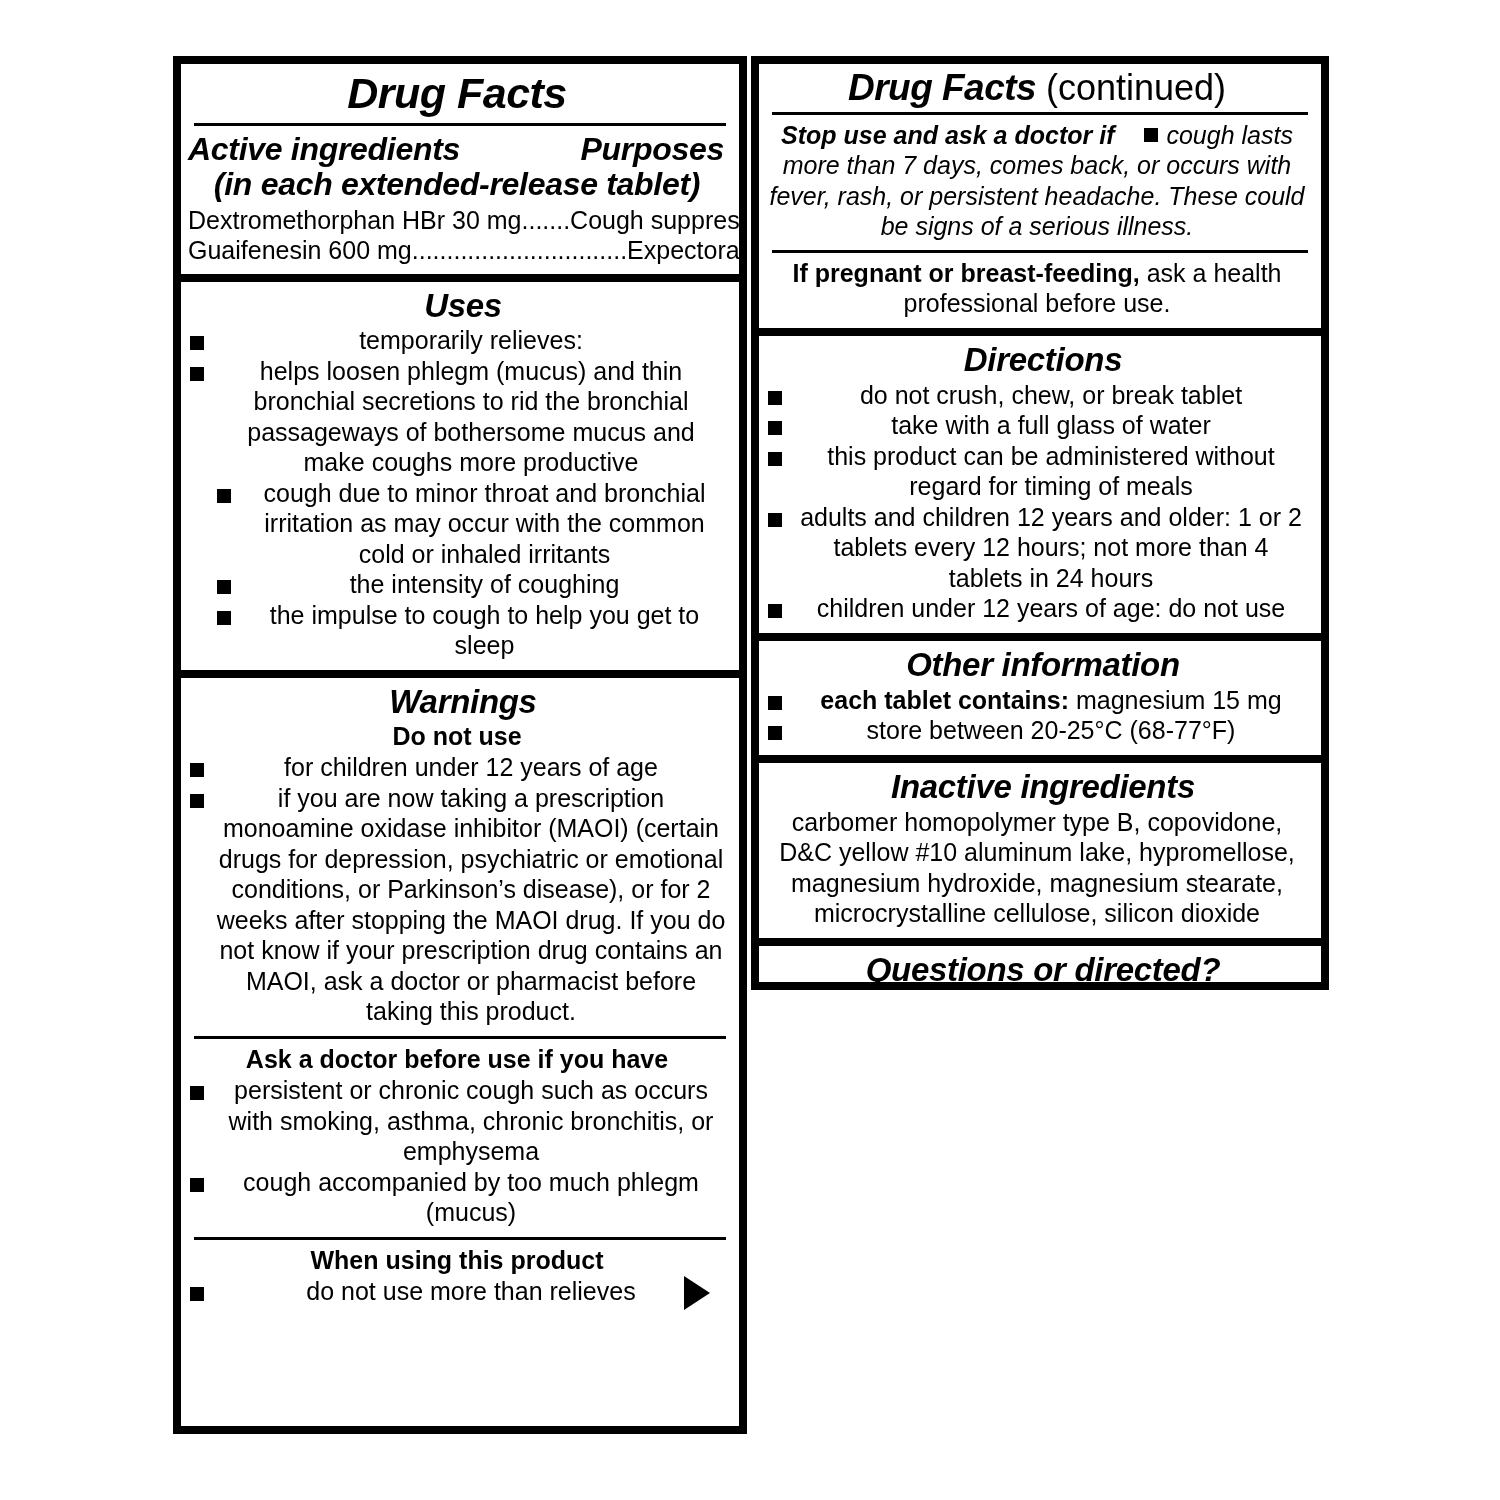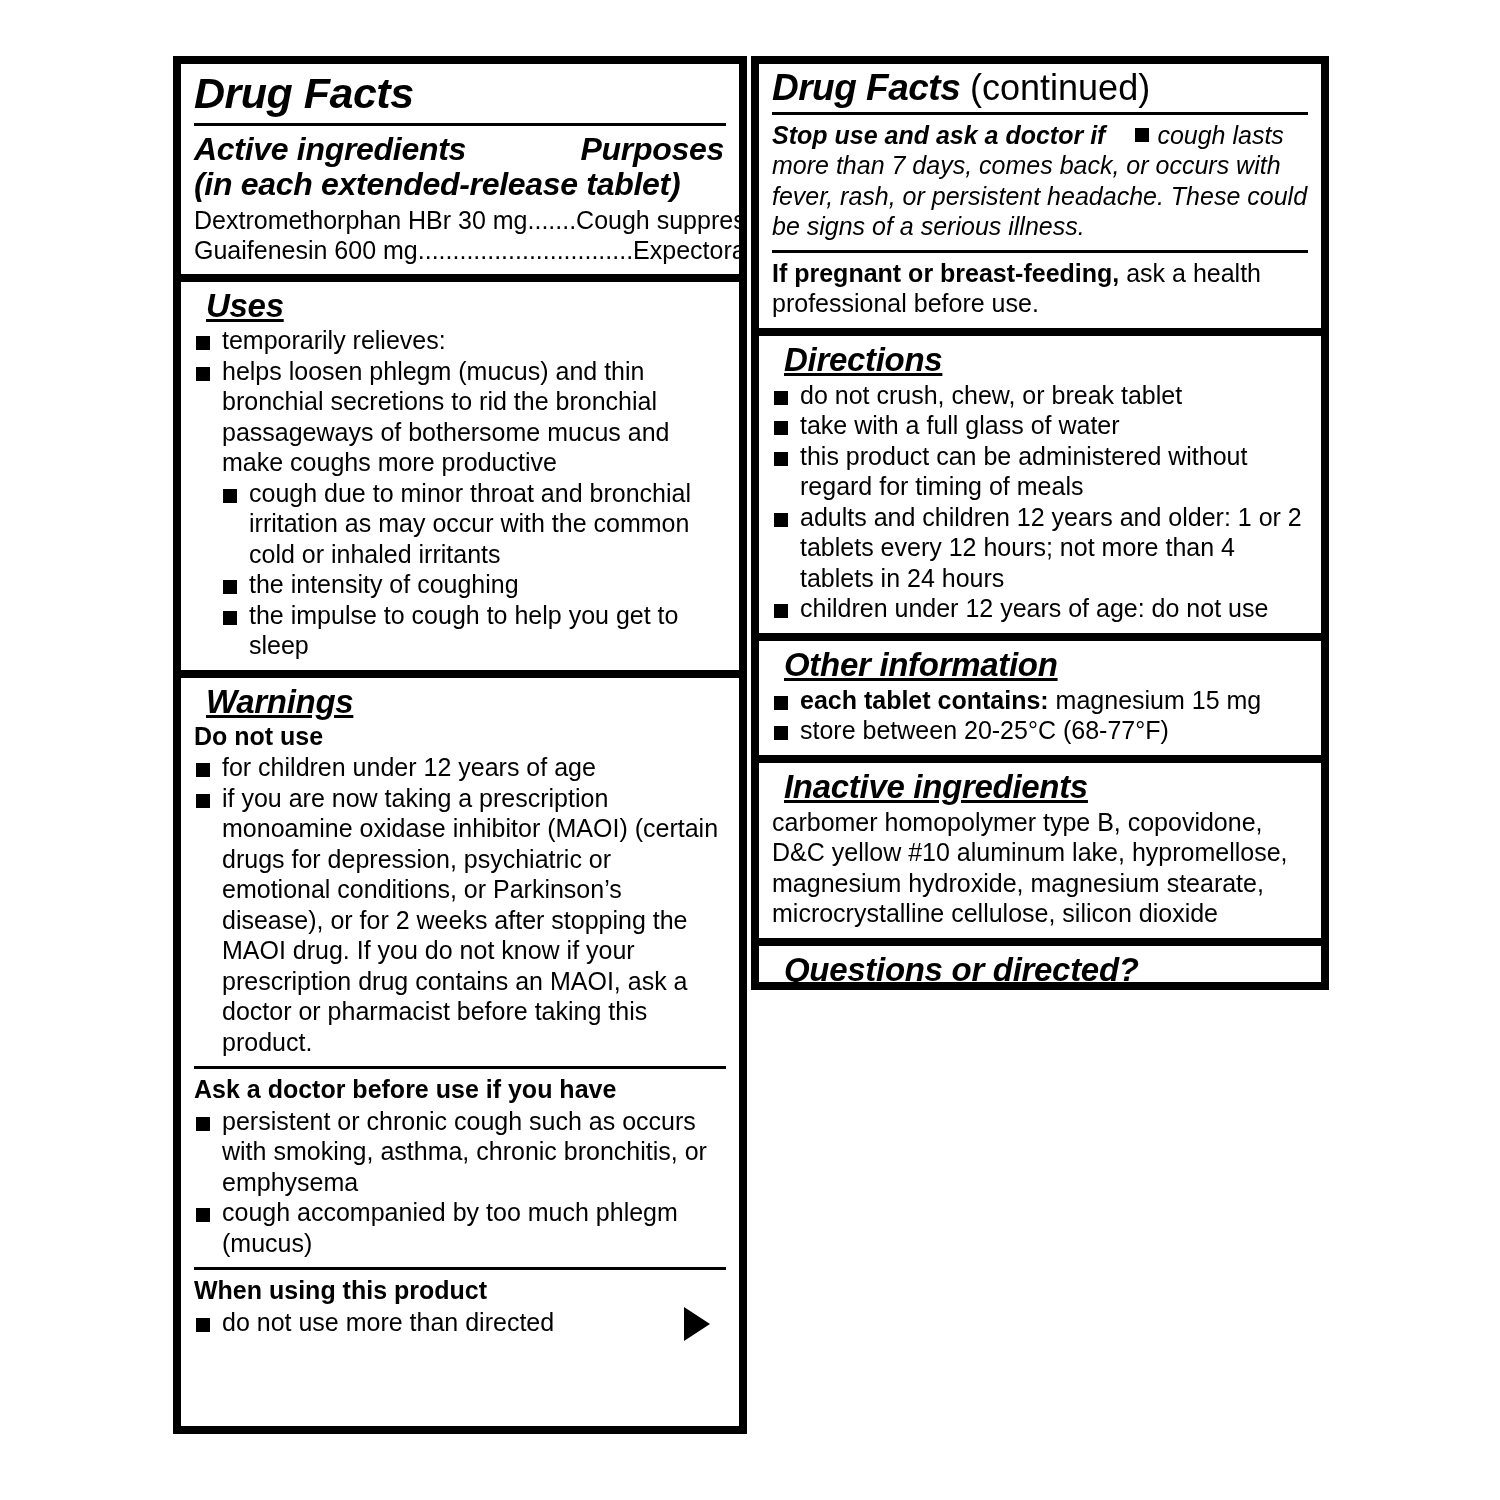--- a/index.html
+++ b/index.html
@@ -35,21 +35,22 @@
 
   .panel-inner {
     position: relative;
     width: 100%;
     height: 100%;
     overflow: hidden;
   }
 
   
   .section {
-    padding: 5px 13px 9px 13px;
+    padding: 5px 13px 9px 7px;
+    text-align: center;
   }
   .thickbar {
     height: 8px;
     background: #000;
     width: 100%;
   }
   .thinrule {
     height: 3px;
     background: #000;
     margin: 7px 13px 6px 13px;
@@ -71,21 +72,20 @@
     font-size: 36px;
     letter-spacing: 0;
   }
   .sec-head {
     font-weight: bold;
     font-style: italic;
     font-size: 33px;
     line-height: 1.12;
     letter-spacing: -0.3px;
     margin: 1px 0 1px 12px;
-    text-decoration: underline;
   }
   .sub-head {
     font-weight: bold;
     font-size: 25px;
     line-height: 1.18;
     margin: 0 0 1px 0;
   }
   .body-text {
     font-size: 25px;
     line-height: 1.22;
@@ -230,21 +230,21 @@
           <li>cough accompanied by too much phlegm (mucus)</li>
         </ul>
       </div>
 
       <div class="thinrule"></div>
 
       <div class="section" style="padding-top:0;">
         <div class="sub-head">When using this product</div>
         <div class="arrow-wrap">
           <ul class="bl">
-            <li>do not use more than directed</li>
+            <li>do not use more than relieves</li>
           </ul>
           <div class="arrow"></div>
         </div>
       </div>
 
     </div>
   </div>
 
   <div class="panel" id="right-panel">
     <div class="panel-inner">

